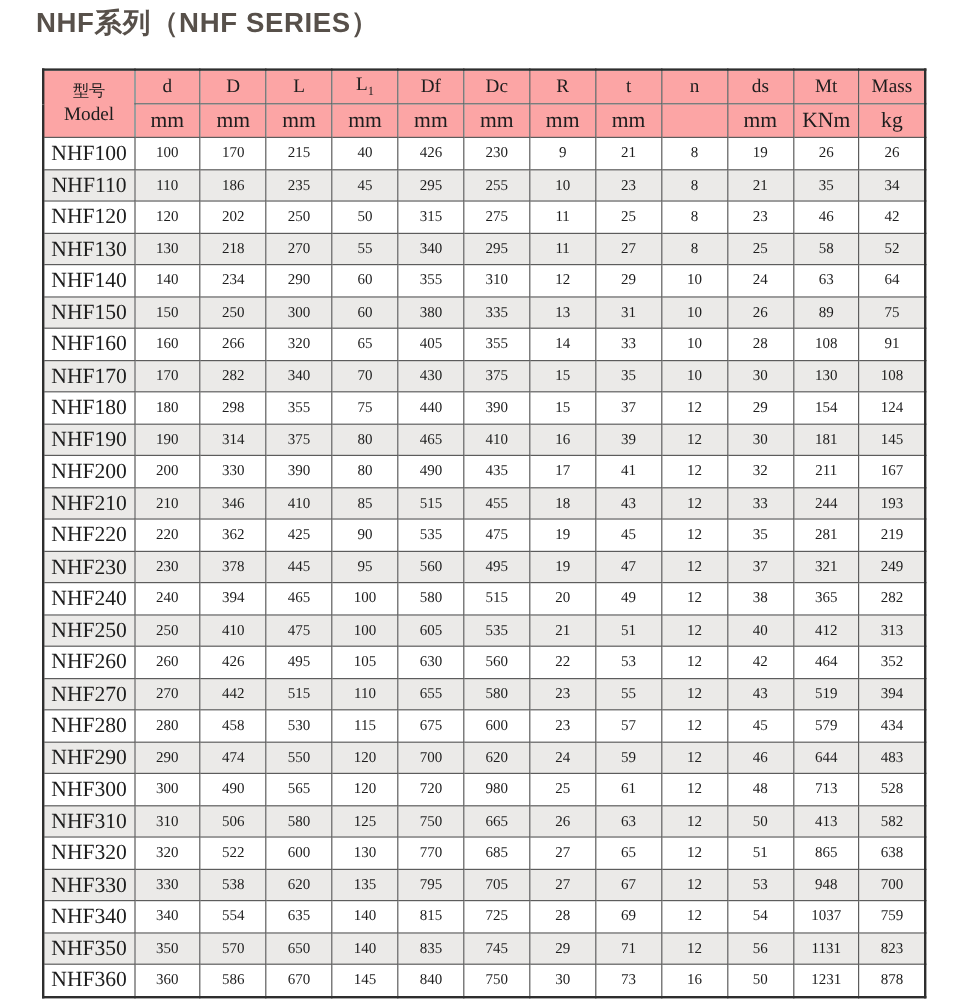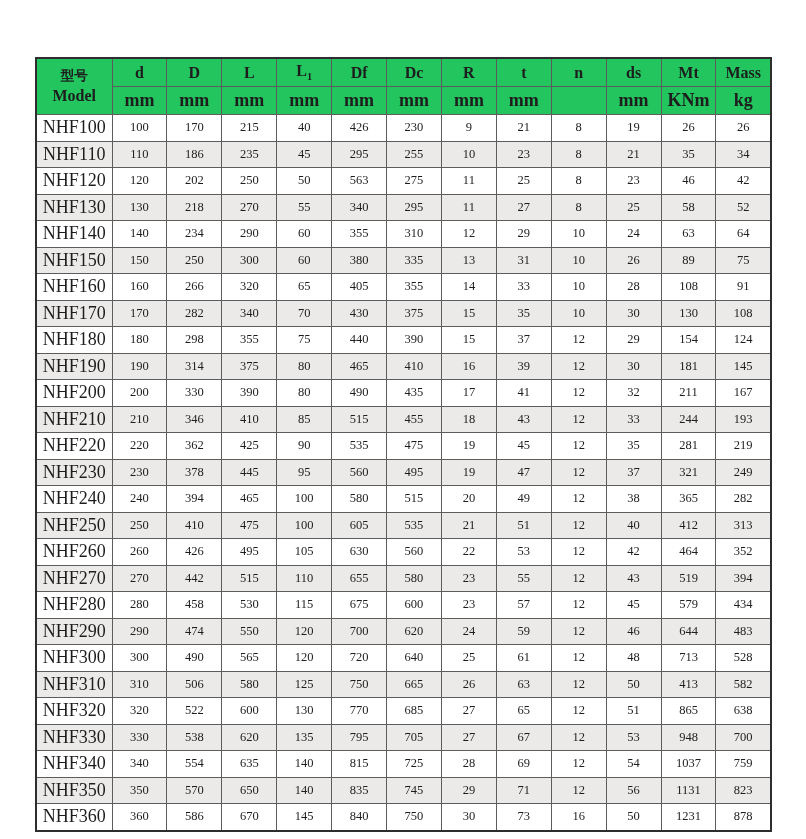--- a/index.html
+++ b/index.html
@@ -31,22 +31,22 @@
   }
   table.spec th, table.spec td{
     border:1px solid #5c5c5c;
     text-align:center;
     vertical-align:middle;
     padding:0;
     overflow:hidden;
     white-space:nowrap;
   }
   thead th{
-    background:#22c55e;
-    font-weight:bold;
+    background:#fca5a5;
+    font-weight:normal;
   }
   tr.label-row th{
     height:27px;
     font-size:16px;
   }
   tr.unit-row th{
     height:27px;
     font-size:18px;
   }
   th.model-head{
@@ -61,20 +61,21 @@
   }
   tbody td.model-cell{font-size:18px;}
   tbody tr:nth-child(even) td{background:#ebeae8;}
   sub{font-size:.65em;}
 </style>
 </head>
 <body>
 
 <div class="page">
 
+  <h1 class="title">NHF系列（NHF SERIES）</h1>
 
   <table class="spec">
     <colgroup>
       <col style="width:76px">
       <col span="12">
     </colgroup>
     <thead>
       <tr class="label-row">
         <th rowspan="2" class="model-head">
           <div class="zh">型号</div>
@@ -138,21 +139,21 @@
           <td>21</td>
           <td>35</td>
           <td>34</td>
         </tr>
         <tr>
           <td class="model-cell">NHF120</td>
           <td>120</td>
           <td>202</td>
           <td>250</td>
           <td>50</td>
-          <td>563</td>
+          <td>315</td>
           <td>275</td>
           <td>11</td>
           <td>25</td>
           <td>8</td>
           <td>23</td>
           <td>46</td>
           <td>42</td>
         </tr>
         <tr>
           <td class="model-cell">NHF130</td>
@@ -409,21 +410,21 @@
           <td>644</td>
           <td>483</td>
         </tr>
         <tr>
           <td class="model-cell">NHF300</td>
           <td>300</td>
           <td>490</td>
           <td>565</td>
           <td>120</td>
           <td>720</td>
-          <td>640</td>
+          <td>980</td>
           <td>25</td>
           <td>61</td>
           <td>12</td>
           <td>48</td>
           <td>713</td>
           <td>528</td>
         </tr>
         <tr>
           <td class="model-cell">NHF310</td>
           <td>310</td>

